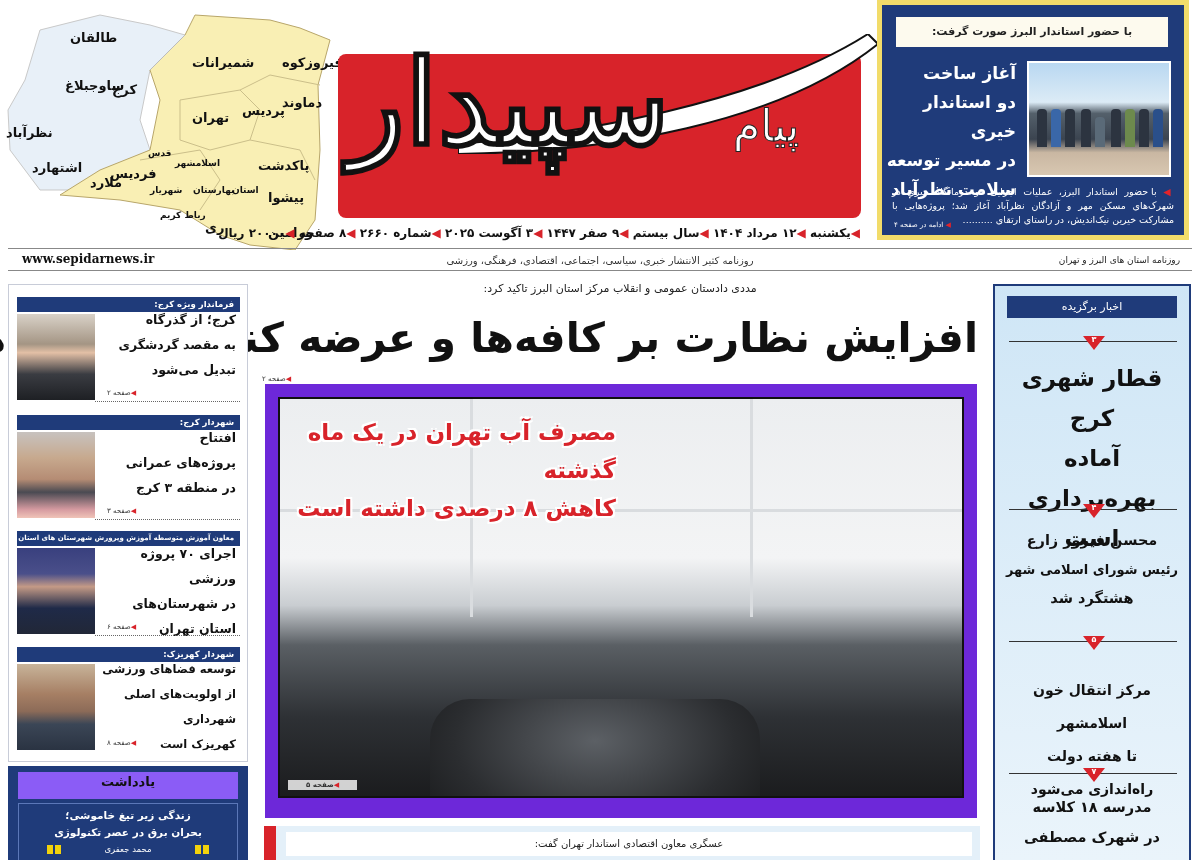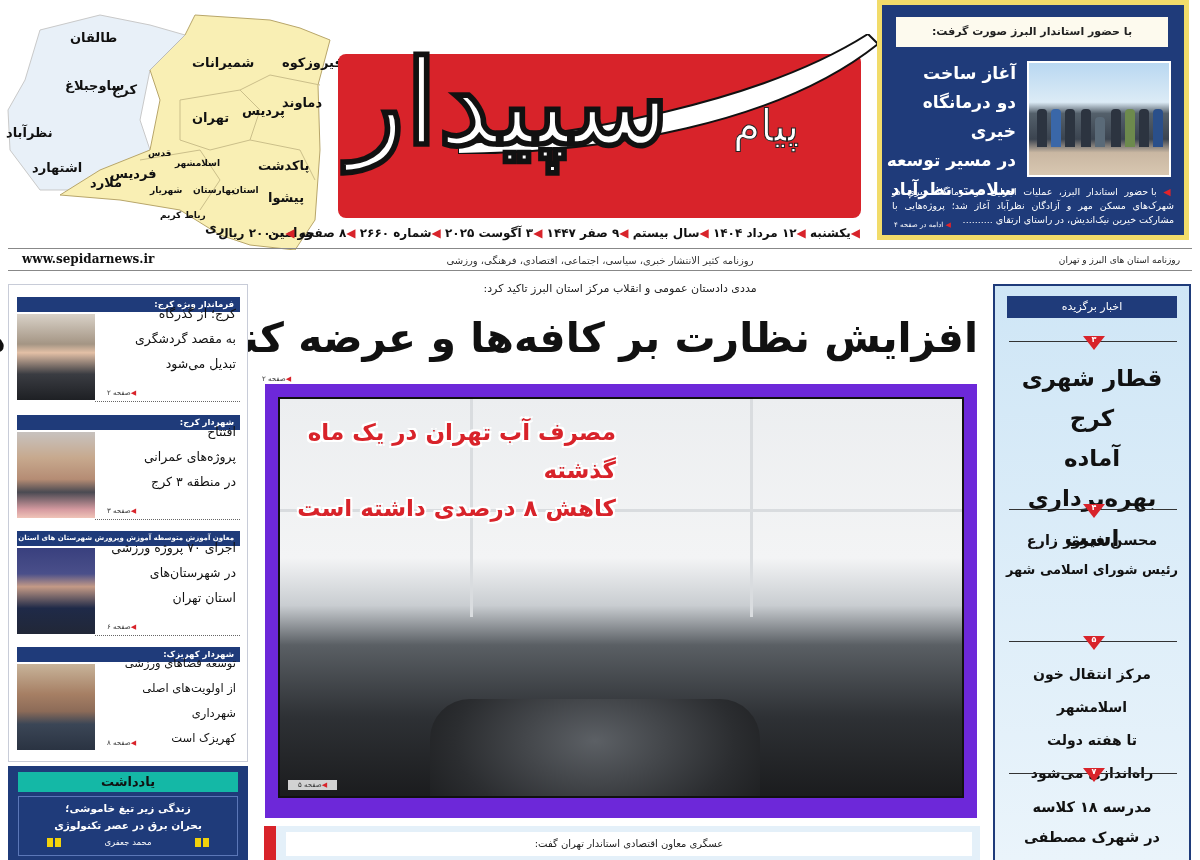--- a/index.html
+++ b/index.html
@@ -45,38 +45,38 @@
   .pageref .tri { color: #d8232a; }
 
   
   .photo-frame { left: 265px; top: 384px; width: 712px; height: 434px; background: #6d28d9; padding: 13px 13px 20px 13px; }
   .photo { width: 100%; height: 100%; background: #fff; border: 2px solid #111; position: relative; overflow: hidden; }
   .photo .wall { position: absolute; inset: 0; background: linear-gradient(180deg, #eceef0 0%, #f3f4f5 40%, #c9cdd1 52%, #5a5f64 62%, #2e3135 80%, #1b1c1e 100%); }
   .photo .tile-v { position: absolute; top: 0; height: 55%; width: 3px; background: #d9dcdf; }
   .photo .tile-h { position: absolute; left: 0; right: 0; height: 3px; background: #d9dcdf; }
   .photo .sink { position: absolute; left: 150px; top: 300px; width: 330px; height: 140px; border-radius: 40px 40px 0 0; background: radial-gradient(ellipse at 50% 30%, #5c6065 0%, #2b2d30 60%, #141516 100%); }
   .photo .caption { position: absolute; left: 16px; top: 14px; width: 320px; font-size: 23px; font-weight: bold; color: #d8232a; line-height: 38px; text-align: right; text-shadow: 2px 2px 0 #fff, -2px -2px 0 #fff, 2px -2px 0 #fff, -2px 2px 0 #fff; }
-  .photo .pref { position: absolute; left: 8px; bottom: 6px; font-size: 7px; background: rgba(255,255,255,0.8); padding: 1px 10px; }
+  .photo .pref { position: absolute; left: 8px; bottom: 6px; font-size: 7px; background: rgba(255,255,255,0.8); padding: 1px 18px; font-weight: bold; }
 
   
   .bottom-strip { left: 264px; top: 826px; width: 716px; height: 34px; background: #e4f0f9; }
   .bottom-strip .red-tab { position: absolute; right: auto; left: 0; top: 0; width: 12px; height: 34px; background: #d8232a; }
   .bottom-strip .kick { position: absolute; left: 22px; top: 6px; width: 686px; height: 24px; background: #fff; font-size: 10px; text-align: center; line-height: 24px; color: #222; }
 
   
   .lcol { left: 8px; top: 284px; width: 240px; height: 478px; background: #fff; border: 1px solid #c8ccd8; }
   .lcard { position: absolute; left: 8px; width: 223px; }
   .lcard .bar { height: 15px; background: #1f3b7a; color: #fff; font-size: 8.5px; font-weight: bold; text-align: right; padding-right: 6px; line-height: 15px; white-space: nowrap; overflow: hidden; }
   .lcard .img { position: absolute; left: 0; top: 17px; width: 78px; height: 86px; }
-  .lcard .ttl { position: absolute; right: 4px; top: 4px; width: 138px; font-size: 12.5px; font-weight: normal; line-height: 25px; text-align: right; }
+  .lcard .ttl { position: absolute; right: 4px; top: 10px; width: 138px; font-size: 12.5px; font-weight: bold; line-height: 25px; text-align: right; }
   .lcard .pr { position: absolute; left: 90px; top: 92px; }
   .lcard .sep { position: absolute; left: 78px; right: 0; top: 104px; border-top: 1px dotted #666; }
 
   .note { left: 8px; top: 766px; width: 240px; height: 94px; background: #1f3b7a; padding: 6px 10px; }
-  .note .title { height: 20px; background: #14b8a6; font-size: 13px; font-weight: bold; text-align: center; line-height: 20px; }
+  .note .title { height: 27px; background: #8b5cf6; font-size: 13px; font-weight: bold; text-align: center; line-height: 20px; }
   .note .inner { margin-top: 4px; height: 60px; border: 1px solid #5b77b8; text-align: center; color: #fff; padding-top: 3px; }
   .note .t { font-size: 10.5px; font-weight: bold; line-height: 17px; }
   .note .author { font-size: 8.5px; margin-top: 3px; position: relative; }
   .note .q { position: absolute; top: 1px; width: 14px; height: 9px; display: flex; gap: 2px; }
   .note .q span { display: block; width: 6px; height: 9px; background: #f2d20c; }
 
   
   .rcol { left: 993px; top: 284px; width: 198px; height: 576px; background: linear-gradient(180deg, #cfe6f6 0%, #eaf4fb 100%); border: 2px solid #1f3b7a; border-bottom: none; }
   .rcol .hdr { position: absolute; left: 12px; top: 10px; width: 170px; height: 22px; background: #1f3b7a; color: #fff; font-size: 11px; text-align: center; line-height: 22px; }
   .rsep { position: absolute; left: 14px; width: 168px; height: 14px; }
@@ -156,21 +156,21 @@
       <div class="person" style="left:36px;"></div>
       <div class="person" style="left:52px;"></div>
       <div class="person" style="left:66px;background:#5a6a78;height:30px;"></div>
       <div class="person" style="left:82px;"></div>
       <div class="person" style="left:96px;background:#6d8a4d;"></div>
       <div class="person" style="left:110px;"></div>
       <div class="person" style="left:124px;background:#2a4f8a;"></div>
     </div>
     <div class="tr-headline">
       <div>آغاز ساخت</div>
-      <div>دو درمانگاه خیری</div>
+      <div>دو استاندار خیری</div>
       <div>در مسیر توسعه</div>
       <div>سلامت نظرآباد</div>
     </div>
     <div class="tr-body">
       <span class="mark">◀ </span><span>با حضور استاندار البرز، عملیات اجرایی دو درمانگاه خیری در شهرک‌های مسکن مهر و آزادگان نظرآباد آغاز شد؛ پروژه‌هایی با مشارکت خیرین نیک‌اندیش، در راستای ارتقای ..........</span>
     </div>
     <div class="tr-cont"><span style="color:#e2232a">◀ </span><span>ادامه در صفحه ۴</span></div>
   </div>
 </div>
 
@@ -305,28 +305,29 @@
   </div>
 
   <div class="rsep" style="top:218px;">
       <div class="ln"></div>
       <div class="tri"></div>
       <div class="num">۴</div>
     </div>
   <div class="ritem" style="top:240px;font-size:14.5px;line-height:29px;">
     <div>محسن فیروز زارع</div>
     <div style="font-size:13px;">رئیس شورای اسلامی شهر</div>
+    <div>هشتگرد شد</div>
   </div>
 
   <div class="rsep" style="top:350px;">
       <div class="ln"></div>
       <div class="tri"></div>
       <div class="num">۵</div>
     </div>
-  <div class="ritem" style="top:372px;font-size:14px;line-height:33px;">
+  <div class="ritem" style="top:388px;font-size:14px;line-height:33px;">
     <div>مرکز انتقال خون اسلامشهر</div>
     <div>تا هفته دولت</div>
     <div>راه‌اندازی می‌شود</div>
   </div>
 
   <div class="rsep" style="top:482px;">
       <div class="ln"></div>
       <div class="tri"></div>
       <div class="num">۷</div>
     </div>

